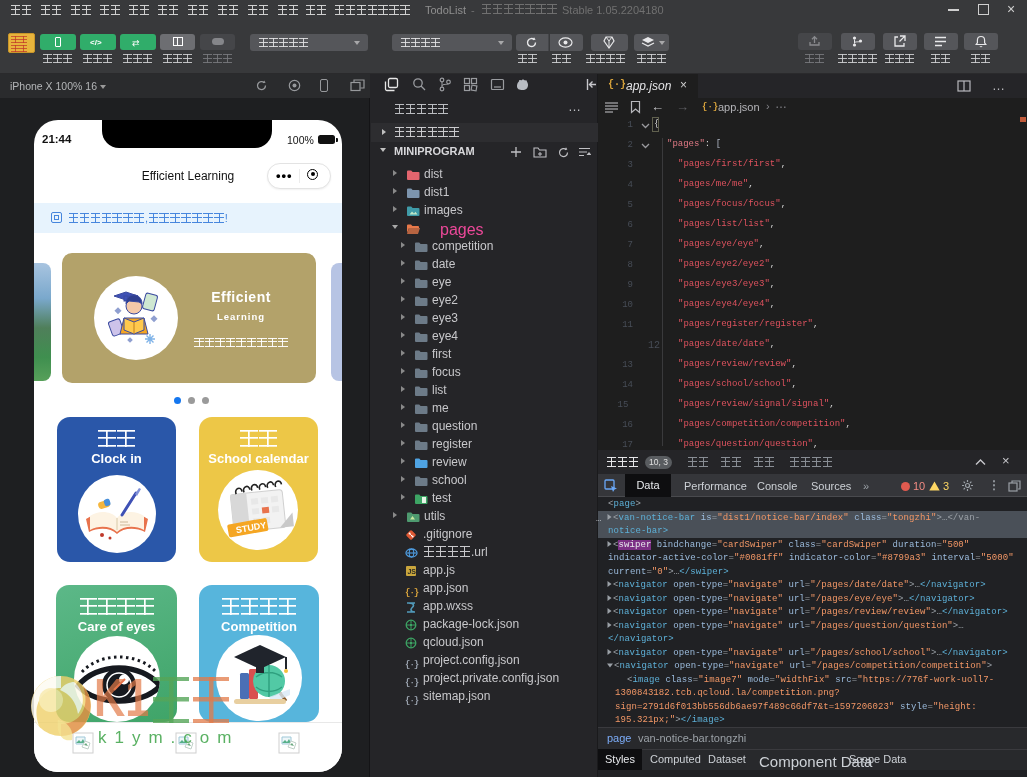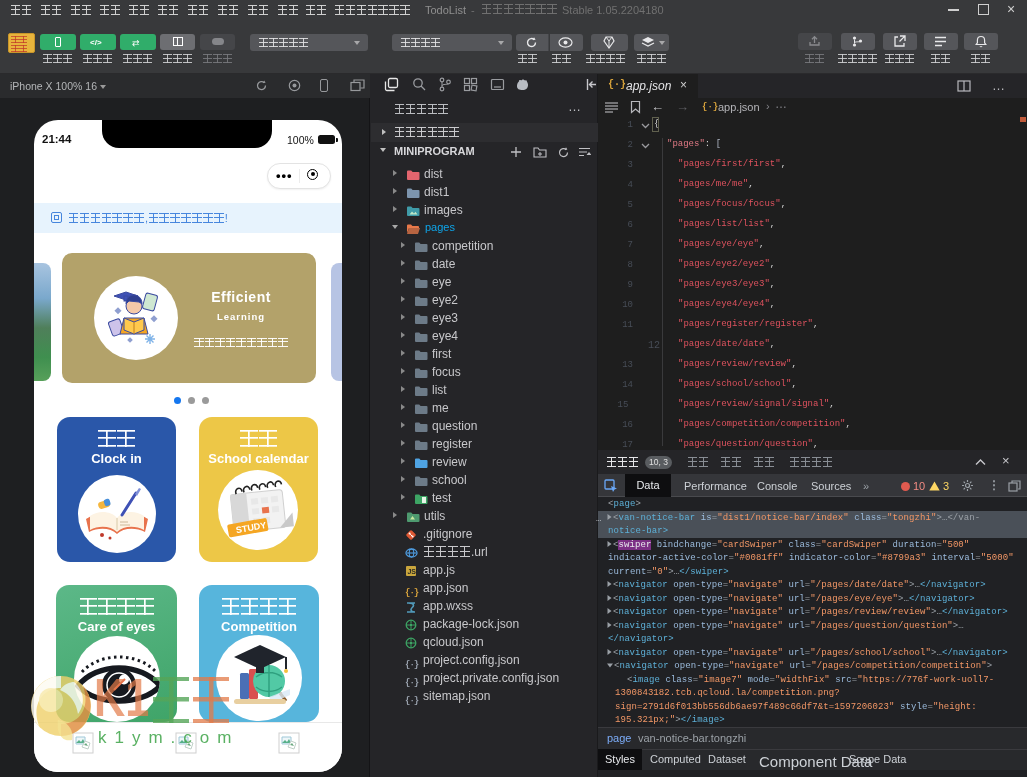--- a/index.html
+++ b/index.html
@@ -148,20 +148,21 @@
       <rect x="1" y="3.5" width="9" height="8" stroke="#97999c" fill="none" stroke-width="1.2"></rect>
       <path d="M4 3.5V1h10v8h-3.5" stroke="#97999c" fill="none" stroke-width="1.2"></path>
     </svg>
   </div>
 <div class="a" id="ph" style="left:34px;top:120px;width:308px;height:652px;background:#fff;border-radius:24px;overflow:hidden">
     <div class="a" style="left:68px;top:0;width:170px;height:28px;background:#000;border-radius:0 0 17px 17px"></div>
     <span class="a" style="left:8px;top:13px;font-size:11.5px;font-weight:bold;color:#111">21:44</span>
     <span class="a" style="left:253px;top:14px;font-size:10.5px;color:#111">100%</span>
     <span class="a" style="left:284px;top:15px;width:17px;height:9px;background:#111;border-radius:2.5px"></span>
     <span class="a" style="left:302px;top:18px;width:2px;height:4px;background:#111;border-radius:0 1px 1px 0"></span>
+    <span class="a" style="left:0;top:49px;width:308px;text-align:center;font-size:12px;color:#111">Efficient Learning</span>
     <div class="a" style="left:233px;top:43px;width:64px;height:26px;background:#fff;border:1px solid #e3e3e3;border-radius:13px;box-shadow:0 1px 2px rgba(0,0,0,.06)">
       <span class="a" style="left:8px;top:4px;font-size:13px;letter-spacing:1px;color:#000;font-weight:bold">•••</span>
       <span class="a" style="left:31px;top:5px;width:1px;height:14px;background:#ececec"></span>
       <span class="a" style="left:39px;top:4.5px;width:11px;height:11px;border:1.8px solid #000;border-radius:50%"></span>
       <span class="a" style="left:42.5px;top:8px;width:4px;height:4px;background:#000;border-radius:50%"></span>
     </div>
     <div class="a" style="left:0;top:83px;width:308px;height:30px;background:#e7f3fd">
       <span class="a" style="left:17px;top:9px;width:11px;height:11px;border:1.3px solid #4585dd;border-radius:2px"></span>
       <span class="a" style="left:20px;top:12px;width:5px;height:5px;border:1px solid #4585dd"></span>
       <span class="a" style="left:34px;top:9px;font-size:11px;color:#4585dd"><i class="h"></i><i class="h"></i><i class="h"></i><i class="h"></i><i class="h"></i><i class="h"></i><i class="h"></i>,<i class="h"></i><i class="h"></i><i class="h"></i><i class="h"></i><i class="h"></i><i class="h"></i><i class="h"></i>!</span>
@@ -370,21 +371,21 @@
 <span class="a" style="left:406px;top:203px"><svg width="14" height="12" viewBox="0 0 14 12">
       <path d="M1 2.5a1 1 0 0 1 1-1h3.2l1.4 1.6h5.9a1 1 0 0 1 1 1V10a1 1 0 0 1-1 1H2a1 1 0 0 1-1-1z" fill="#3f9ba8"></path>
       <path d="M3.5 9.5 6 6.5l2 2 1.5-1.8 2 2.8z" fill="#bfe8c8"></path>
     </svg></span>
 <span class="a" style="left:424px;top:203px;font-size:12px;color:#c8c8cb">images</span>
 <span class="tw td a" style="left:392px;top:225px;border-top-color:#a8a8a8"></span>
 <span class="a" style="left:406px;top:221px"><svg width="14" height="12" viewBox="0 0 14 12">
       <path d="M1 2.5a1 1 0 0 1 1-1h3l1.4 1.6H12a1 1 0 0 1 1 1V5H3L1 10z" fill="#e8794a"></path>
       <path d="M3 5h11l-2 6H1z" fill="#e8794a" opacity=".75"></path>
     </svg></span>
-<span class="a" style="left:425px;top:221px;font-size:11px;color:#0ea5e9">pages</span>
+<span class="a" style="left:440px;top:221px;font-size:16px;color:#ec4899">pages</span>
 <span class="tw tr a" style="left:401px;top:242px"></span>
 <span class="a" style="left:414px;top:239px"><svg width="14" height="12" viewBox="0 0 14 12">
       <path d="M1 2.5a1 1 0 0 1 1-1h3.2l1.4 1.6h5.9a1 1 0 0 1 1 1V10a1 1 0 0 1-1 1H2a1 1 0 0 1-1-1z" fill="#6d7b88"></path>
     </svg></span>
 <span class="a" style="left:432px;top:239px;font-size:12px;color:#c8c8cb">competition</span>
 <span class="tw tr a" style="left:401px;top:260px"></span>
 <span class="a" style="left:414px;top:257px"><svg width="14" height="12" viewBox="0 0 14 12">
       <path d="M1 2.5a1 1 0 0 1 1-1h3.2l1.4 1.6h5.9a1 1 0 0 1 1 1V10a1 1 0 0 1-1 1H2a1 1 0 0 1-1-1z" fill="#6d7b88"></path>
     </svg></span>
 <span class="a" style="left:432px;top:257px;font-size:12px;color:#c8c8cb">date</span>

